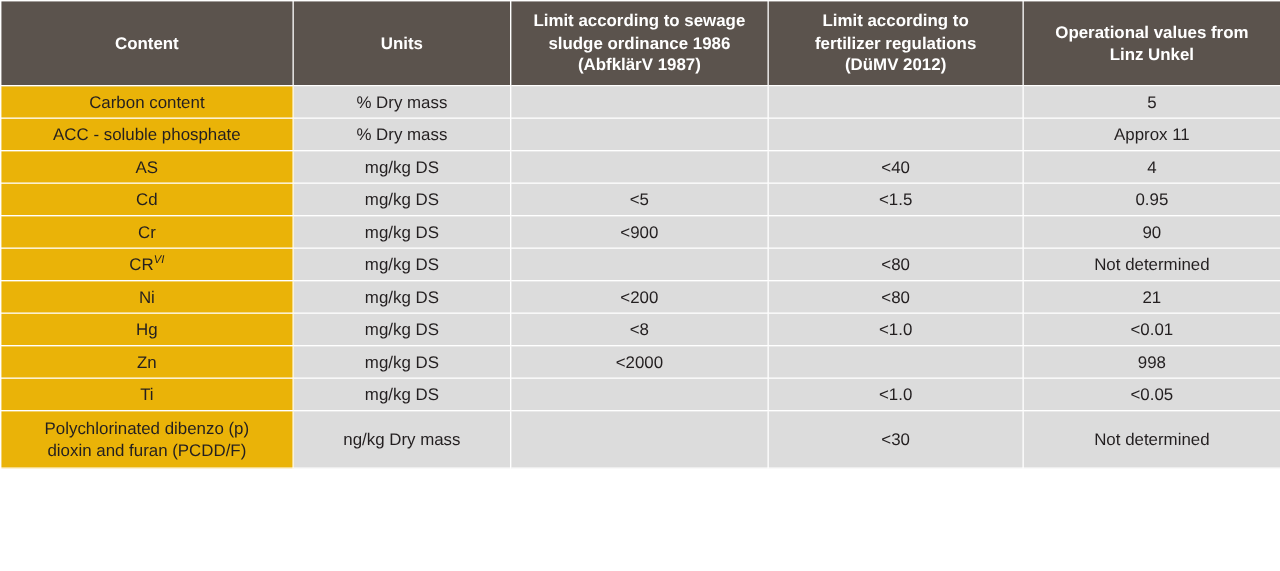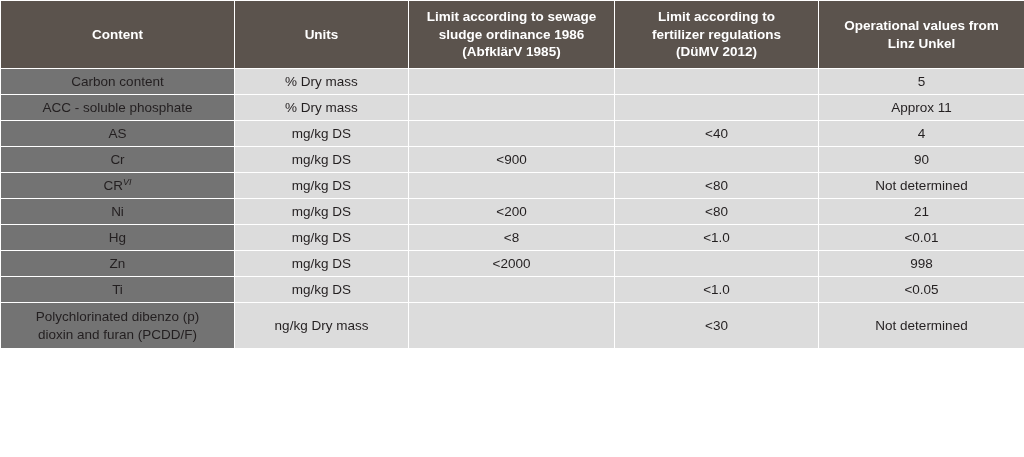--- a/index.html
+++ b/index.html
@@ -40,21 +40,21 @@
     background: #dcdcdc;
     font-size: 13.5px;
     text-align: center;
     vertical-align: middle;
     height: 26px;
     padding: 4px 6px;
     box-sizing: border-box;
     line-height: 1.3;
   }
   tbody td.col-content {
-    background: #737373;
+    background: #eab308;
     margin-top: 20px;
   }
   tbody tr.tall td {
     height: 46px;
   }
   .col-w1 { width: 234px; }
   .col-w2 { width: 174px; }
   .col-w3 { width: 206px; }
   .col-w4 { width: 204px; }
   .col-w5 { width: 206px; }
@@ -84,21 +84,21 @@
     <tr>
       <th>
         <span>Content</span>
       </th>
       <th>
         <span>Units</span>
       </th>
       <th>
         <span class="cell-multiline">Limit according to sewage</span>
         <span class="cell-multiline">sludge ordinance 1986</span>
-        <span class="cell-multiline">(AbfklärV 1985)</span>
+        <span class="cell-multiline">(AbfklärV 1987)</span>
       </th>
       <th>
         <span class="cell-multiline">Limit according to</span>
         <span class="cell-multiline">fertilizer regulations</span>
         <span class="cell-multiline">(DüMV 2012)</span>
       </th>
       <th>
         <span class="cell-multiline">Operational values from</span>
         <span class="cell-multiline">Linz Unkel</span>
       </th>
@@ -118,20 +118,27 @@
       <td></td>
       <td></td>
       <td>Approx 11</td>
     </tr>
     <tr>
       <td class="col-content">AS</td>
       <td>mg/kg DS</td>
       <td></td>
       <td>&lt;40</td>
       <td>4</td>
+    </tr>
+    <tr>
+      <td class="col-content">Cd</td>
+      <td>mg/kg DS</td>
+      <td>&lt;5</td>
+      <td>&lt;1.5</td>
+      <td>0.95</td>
     </tr>
     <tr>
       <td class="col-content">Cr</td>
       <td>mg/kg DS</td>
       <td>&lt;900</td>
       <td></td>
       <td>90</td>
     </tr>
     <tr>
       <td class="col-content"><span>CR</span><span class="sup">VI</span></td>

